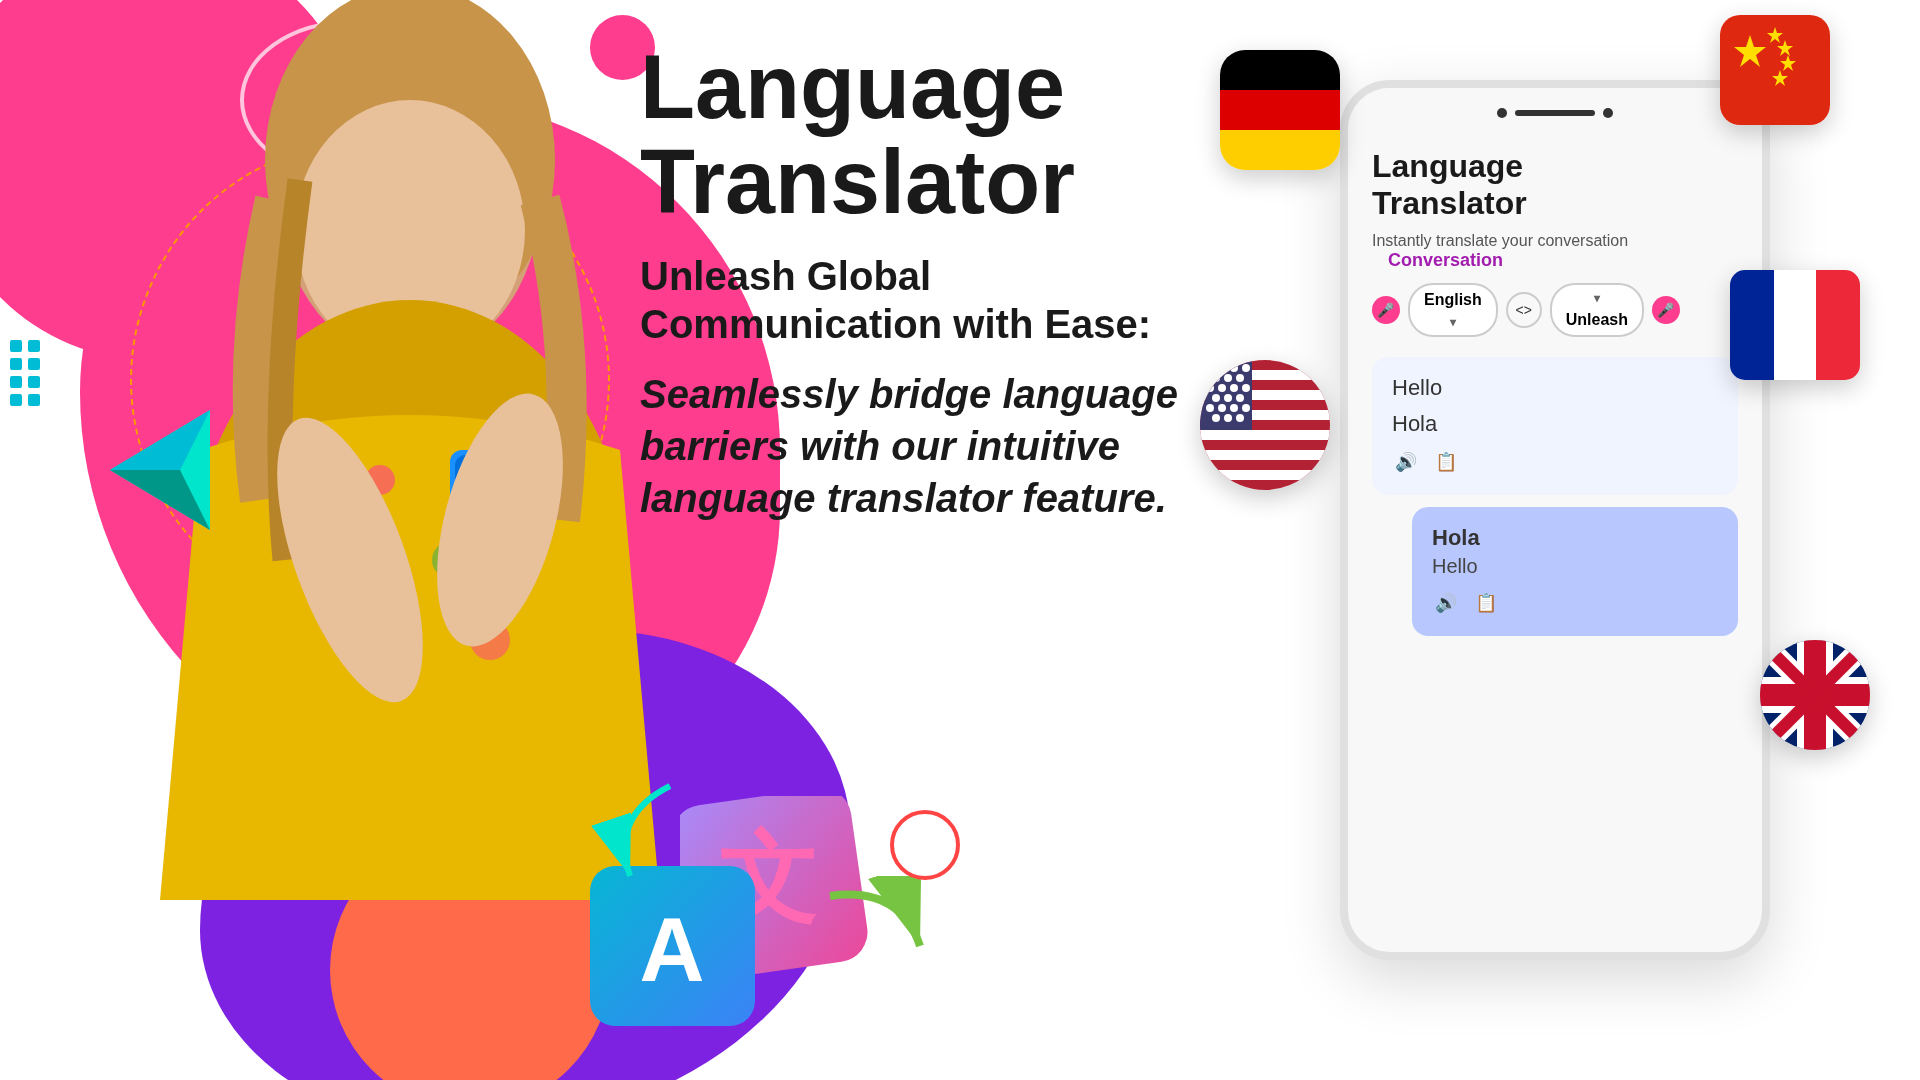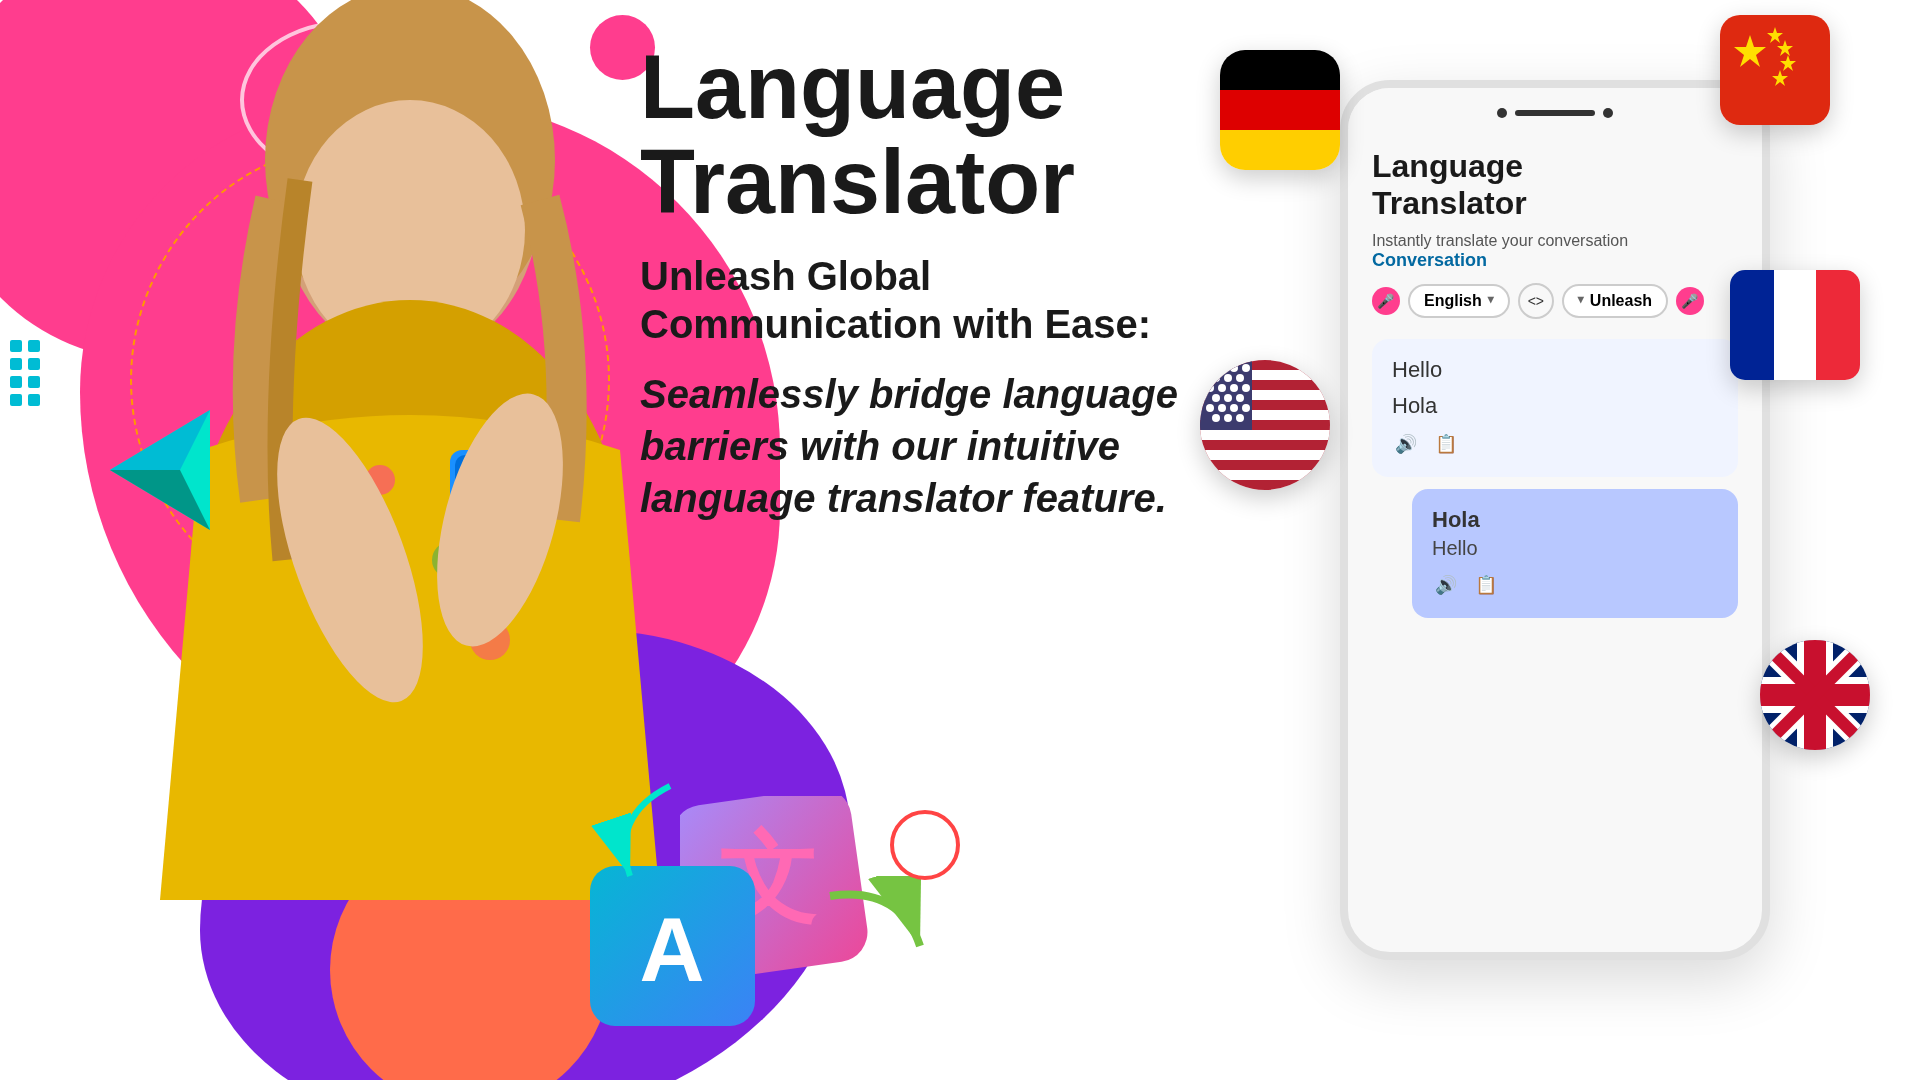--- a/index.html
+++ b/index.html
@@ -201,42 +201,44 @@
       line-height: 1.15;
       margin-bottom: 10px;
     }
     .phone-subtitle {
       font-size: 16px;
       color: #555;
     }
     .phone-section-label {
       font-size: 18px;
       font-weight: 600;
-      color: #0369a1;
+      color: #a21caf;
       margin-bottom: 12px;
+      margin-left: 16px;
     }
 
     
     .lang-selector {
       display: flex;
       align-items: center;
       gap: 8px;
       margin-bottom: 20px;
     }
     .lang-btn {
       display: flex;
-      align-items: flex-start;
+      align-items: center;
       gap: 6px;
       border: 2px solid #ccc;
       border-radius: 25px;
       padding: 6px 14px;
       font-size: 16px;
       font-weight: 600;
       background: white;
       cursor: pointer;
+      flex-direction: column;
     }
     .mic-icon {
       width: 28px;
       height: 28px;
       background: #ff3d8e;
       border-radius: 50%;
       display: flex;
       align-items: center;
       justify-content: center;
       color: white;

